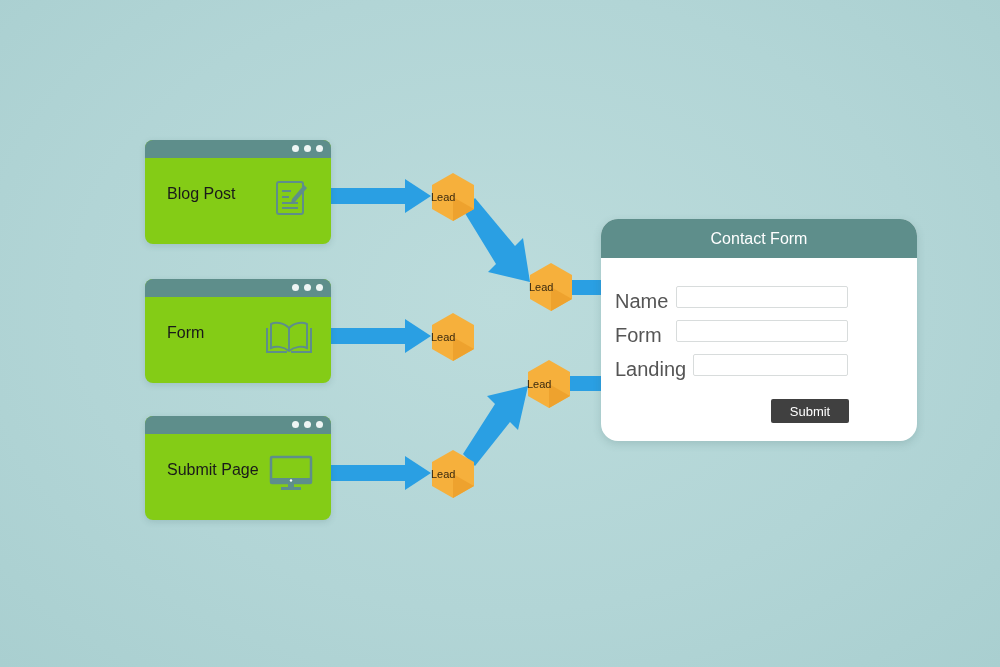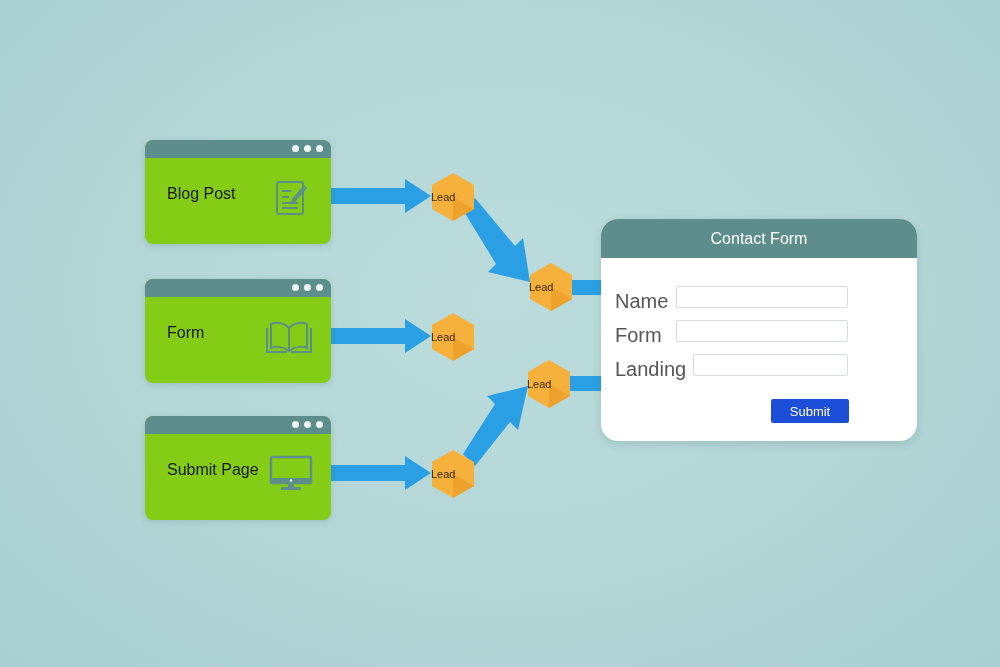--- a/index.html
+++ b/index.html
@@ -39,21 +39,21 @@
       height:39px; background:#5e8e8b; color:#fff; font-size:16px;
       display:flex; align-items:center; justify-content:center;
     }
     .frow { position:absolute; left:14px; font-size:20px; color:#555; }
     .finput {
       position:absolute; height:22px; border:1px solid #d8dcdc; border-radius:2px; background:#fff;
       box-sizing:border-box;
     }
     .submit {
       position:absolute; left:170px; top:180px; width:78px; height:24px;
-      background:#1d4ed8; color:#fff; border:none; border-radius:2px;
+      background:#404040; color:#fff; border:none; border-radius:2px;
       font-size:13px; font-family:"Liberation Sans", sans-serif;
       display:flex; align-items:center; justify-content:center;
     }
   </style>
 </head>
 <body>
 
 <svg class="arrows" width="1000" height="667" viewBox="0 0 1000 667">
   <g fill="#2a9fe3">
 

